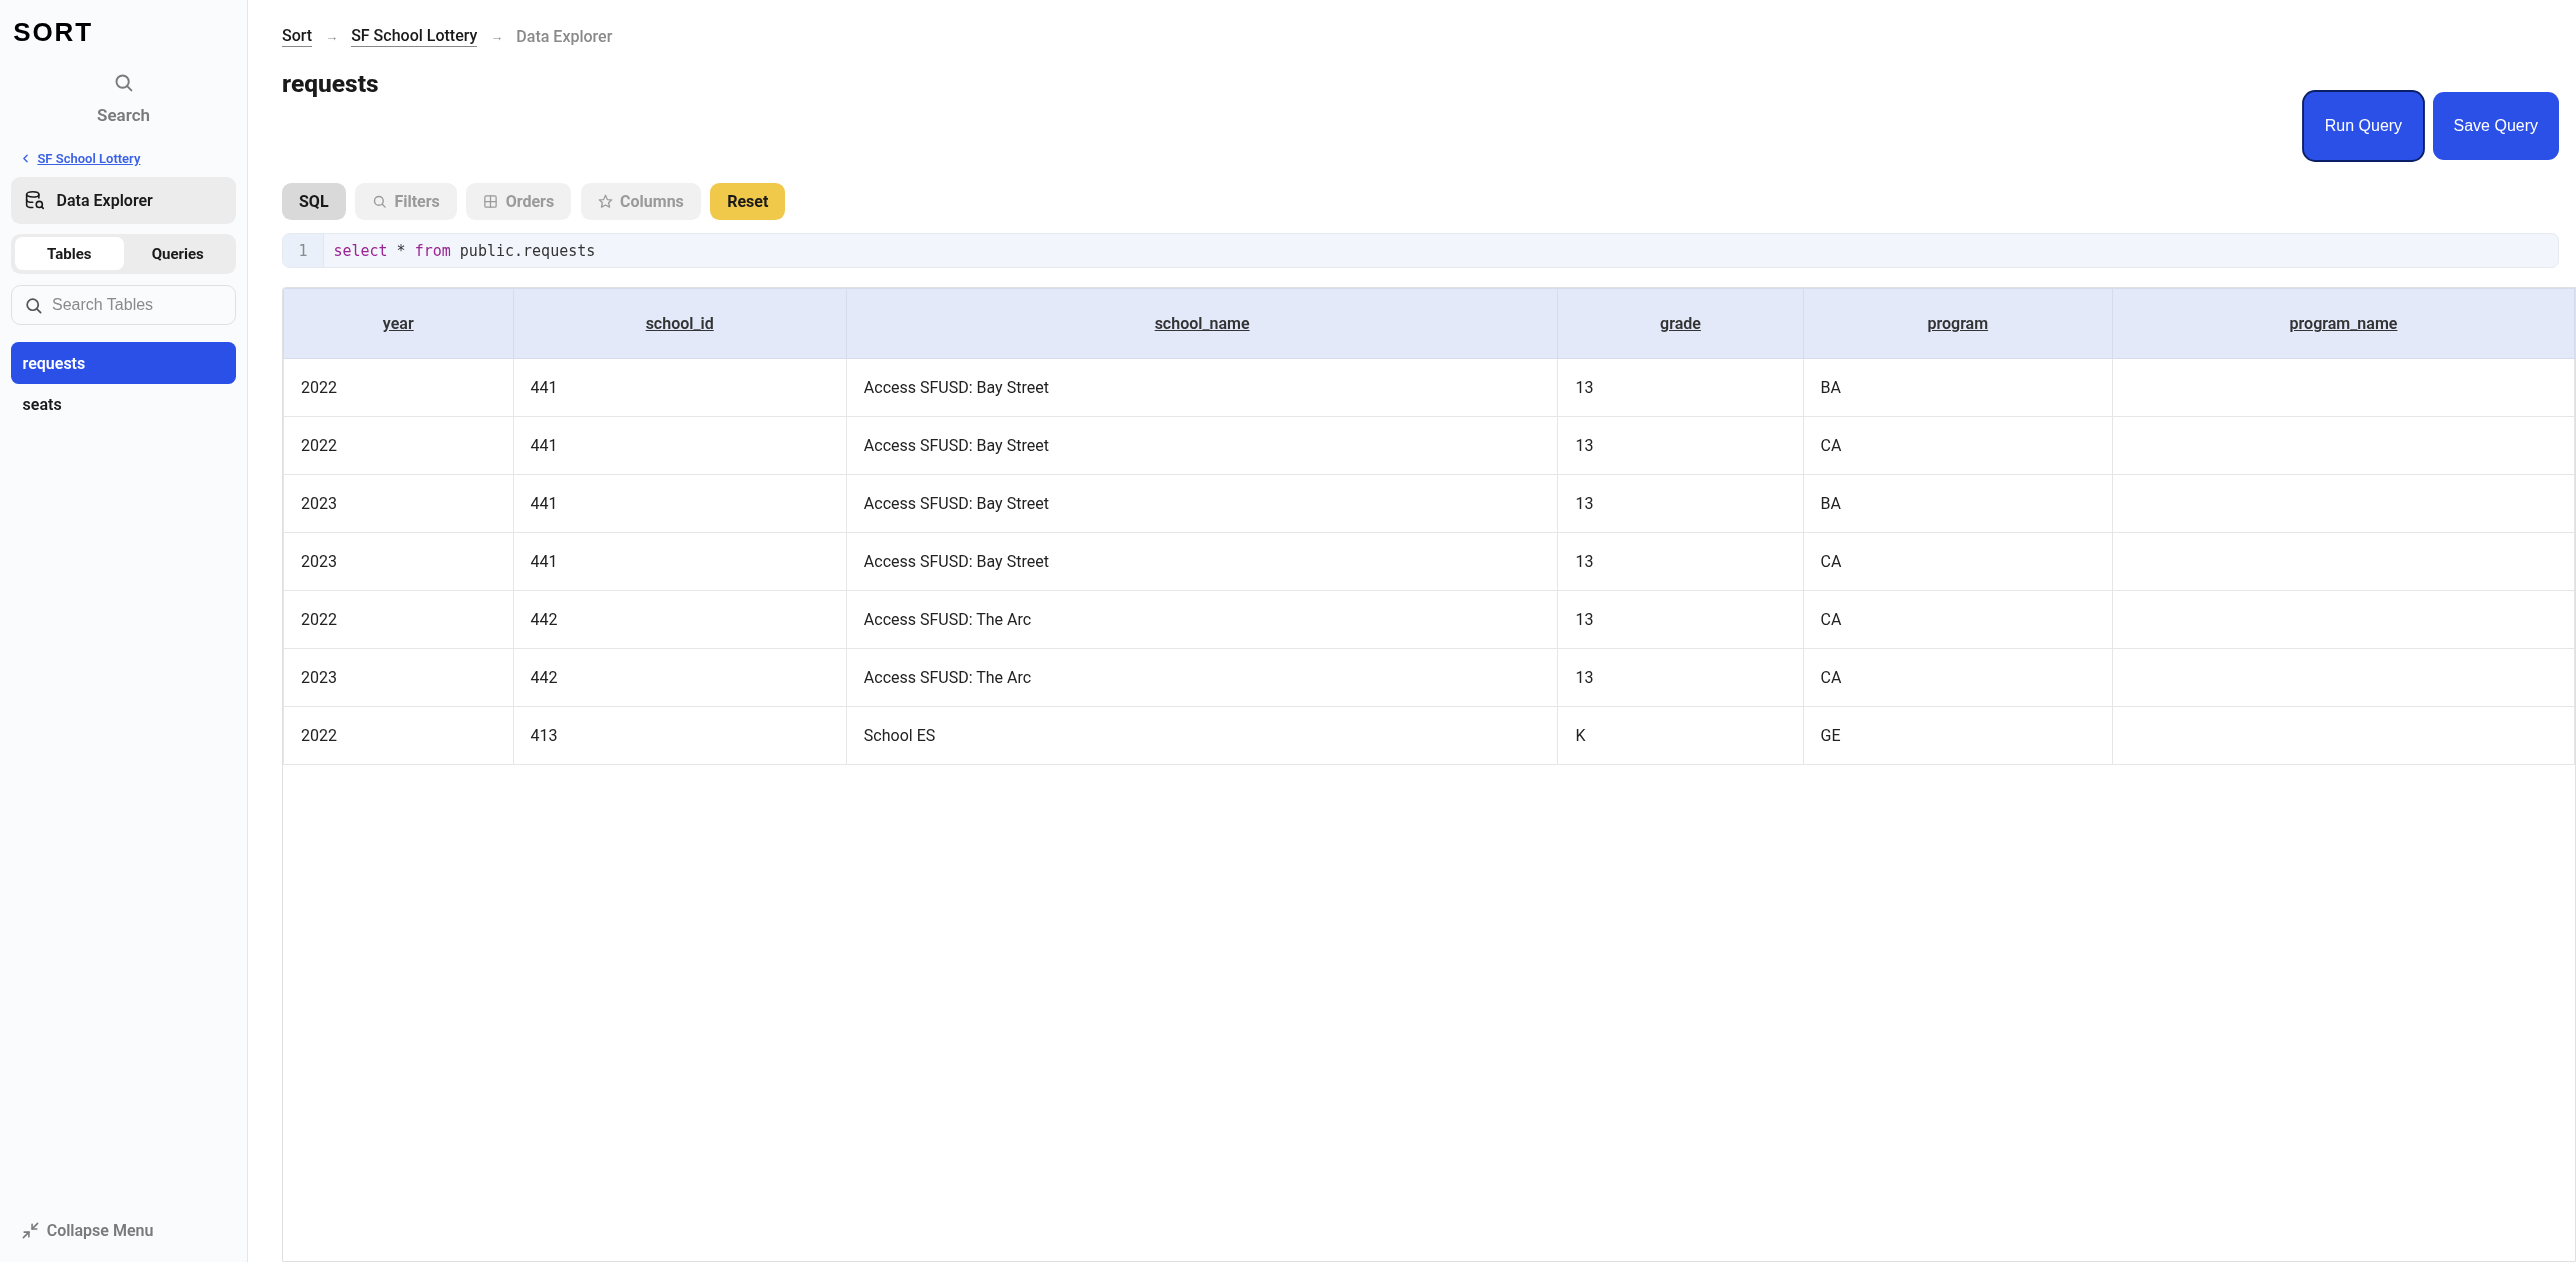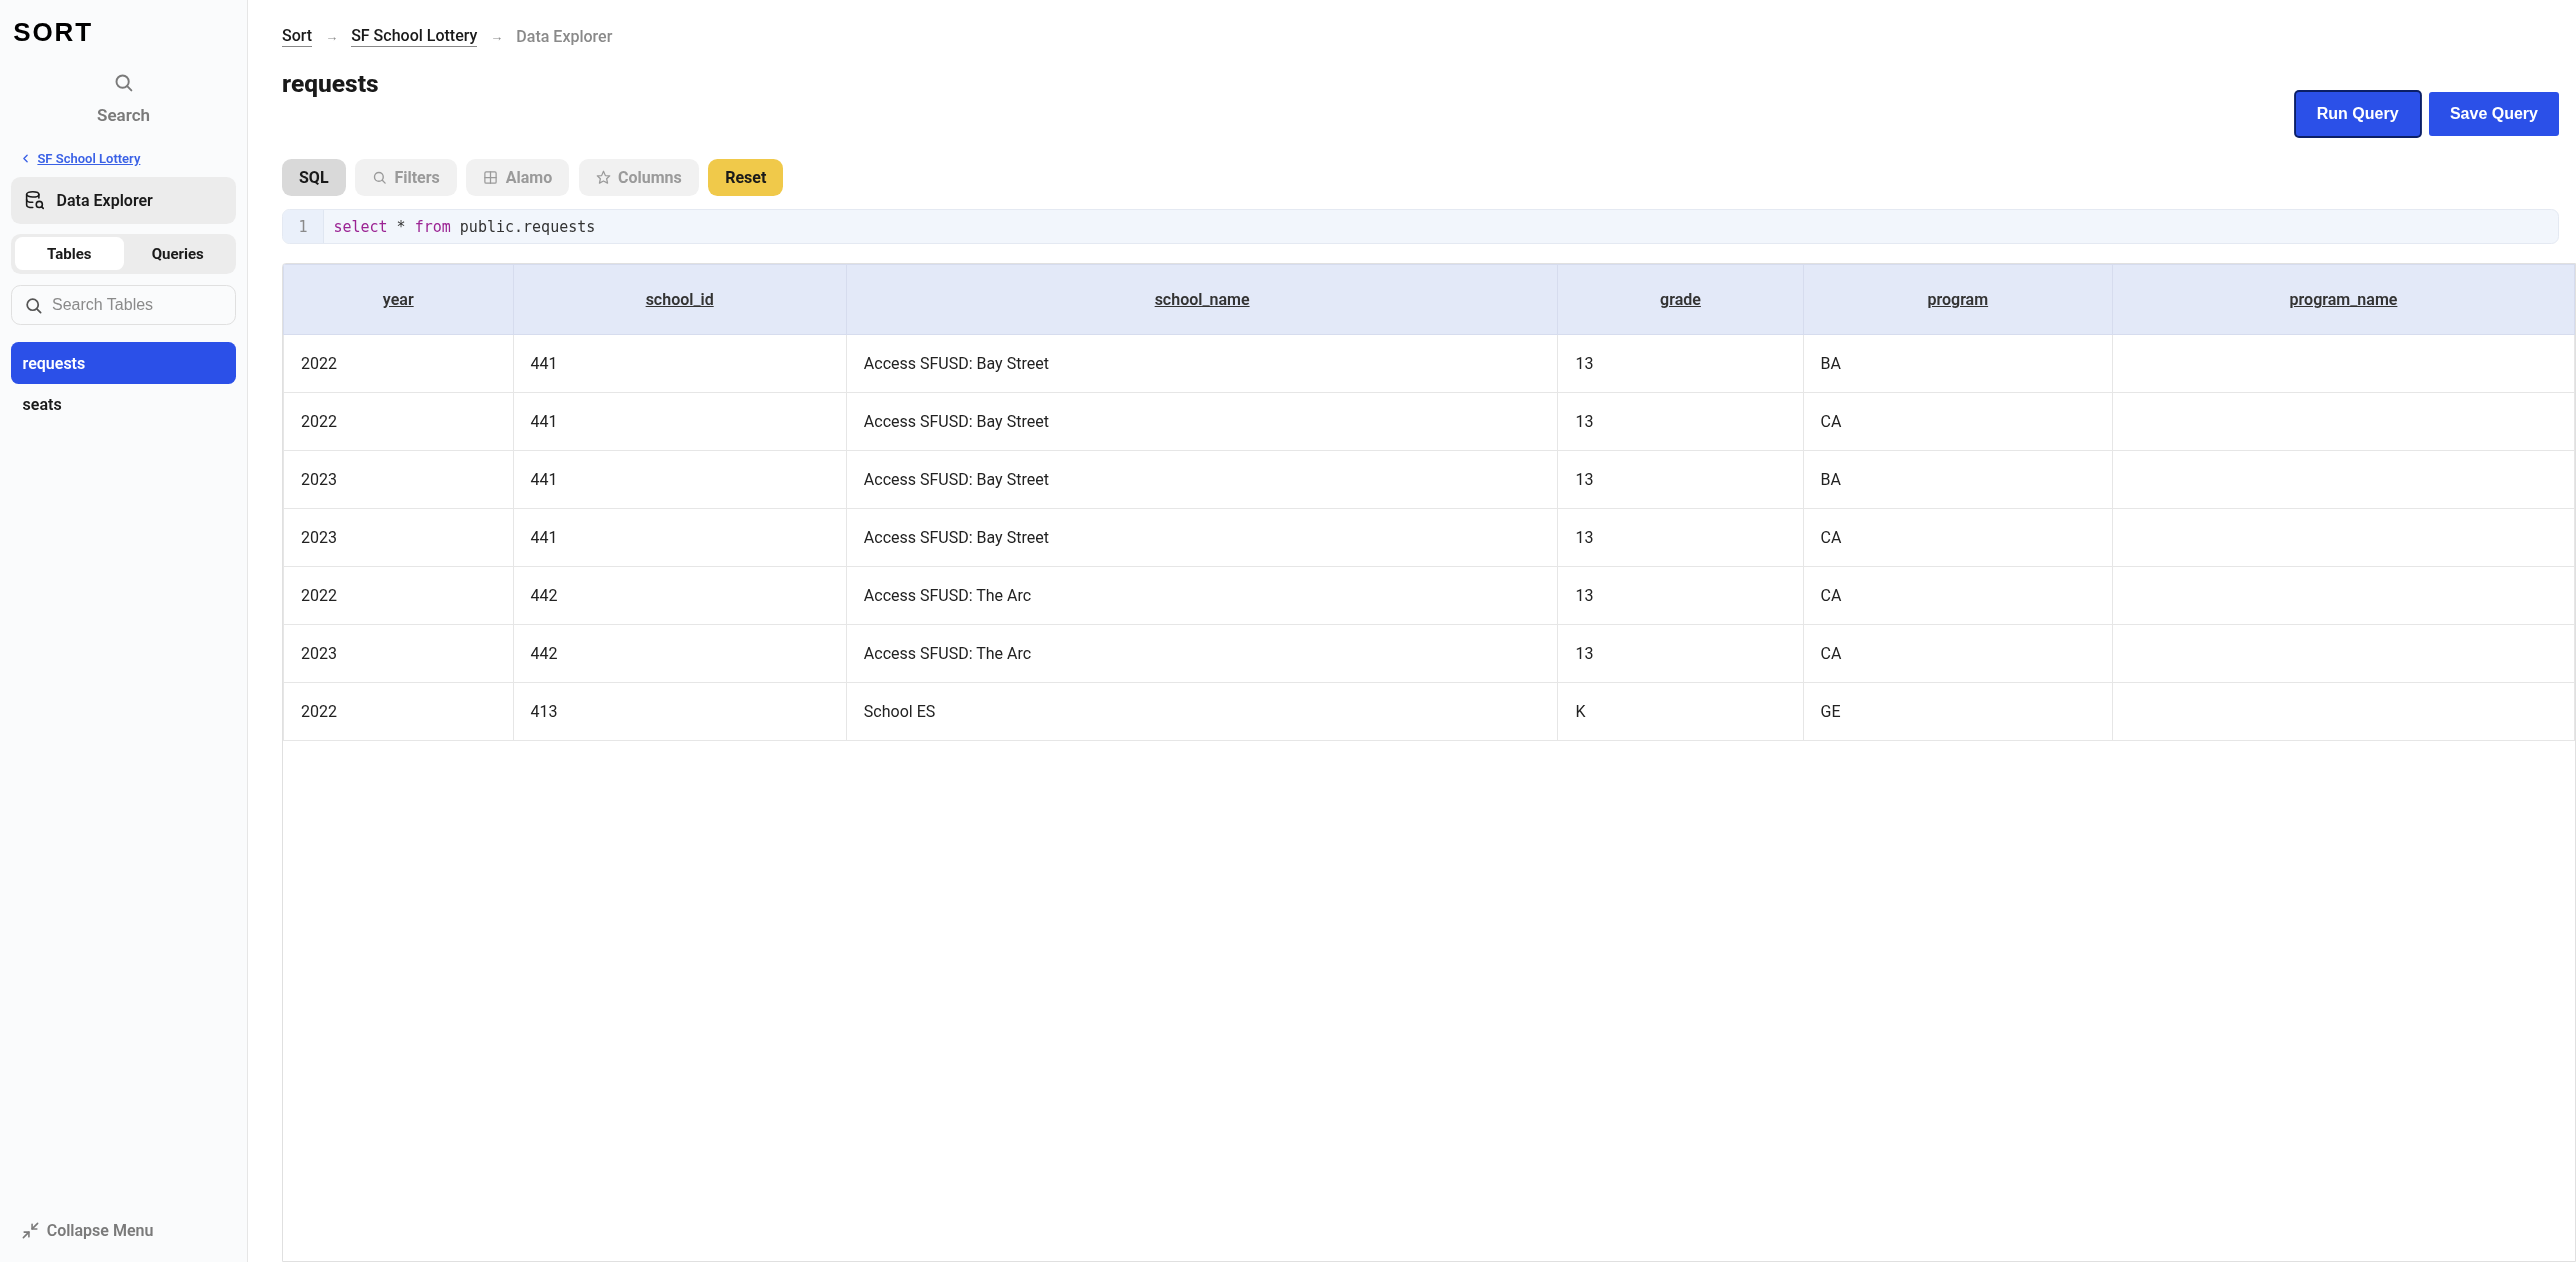--- a/index.html
+++ b/index.html
@@ -157,24 +157,24 @@
   margin-bottom: 22.6px;
   padding-right: 17px;
 }
 .page-title {
   font-size: 24.5px;
   font-weight: 800;
   color: #1a1a1a;
 }
 .action-buttons { display: flex; gap: 9.4px; margin-top: 22.6px; }
 .btn {
-  padding: 13px 21px;
-  border-radius: 3px;
-  font-size: 16px;
-  font-weight: 700;
+  padding: 25px 21px;
+  border-radius: 11px;
+  font-size: 16px;
+  font-weight: 400;
   border: none;
   cursor: pointer;
 }
 .btn-primary { background: #2b50e8; color: #fff; }
 .btn-primary.outlined { box-shadow: 0 0 0 1.9px #0b1f66; }
 .pill-row { display: flex; gap: 9.4px; margin-bottom: 13px; }
 .pill {
   display: flex;
   align-items: center;
   gap: 7.5px;
@@ -341,21 +341,21 @@
         <span>Filters</span>
       </div>
       <div class="pill">
         <span class="icon">
           <svg width="15" height="15" viewBox="0 0 24 24" fill="none" stroke="#9a9a9a" stroke-width="2" stroke-linecap="round">
               <rect x="3" y="3" width="18" height="18" rx="2"></rect>
               <line x1="12" y1="3" x2="12" y2="21"></line>
               <line x1="3" y1="12" x2="21" y2="12"></line>
             </svg>
         </span>
-        <span>Alamo</span>
+        <span>Orders</span>
       </div>
       <div class="pill">
         <span class="icon">
           <svg width="15" height="15" viewBox="0 0 24 24" fill="none" stroke="#9a9a9a" stroke-width="2" stroke-linejoin="round">
               <polygon points="12 2 15 9 22 9.3 17 14 18.5 21 12 17.5 5.5 21 7 14 2 9.3 9 9"></polygon>
             </svg>
         </span>
         <span>Columns</span>
       </div>
       <div class="pill reset">

